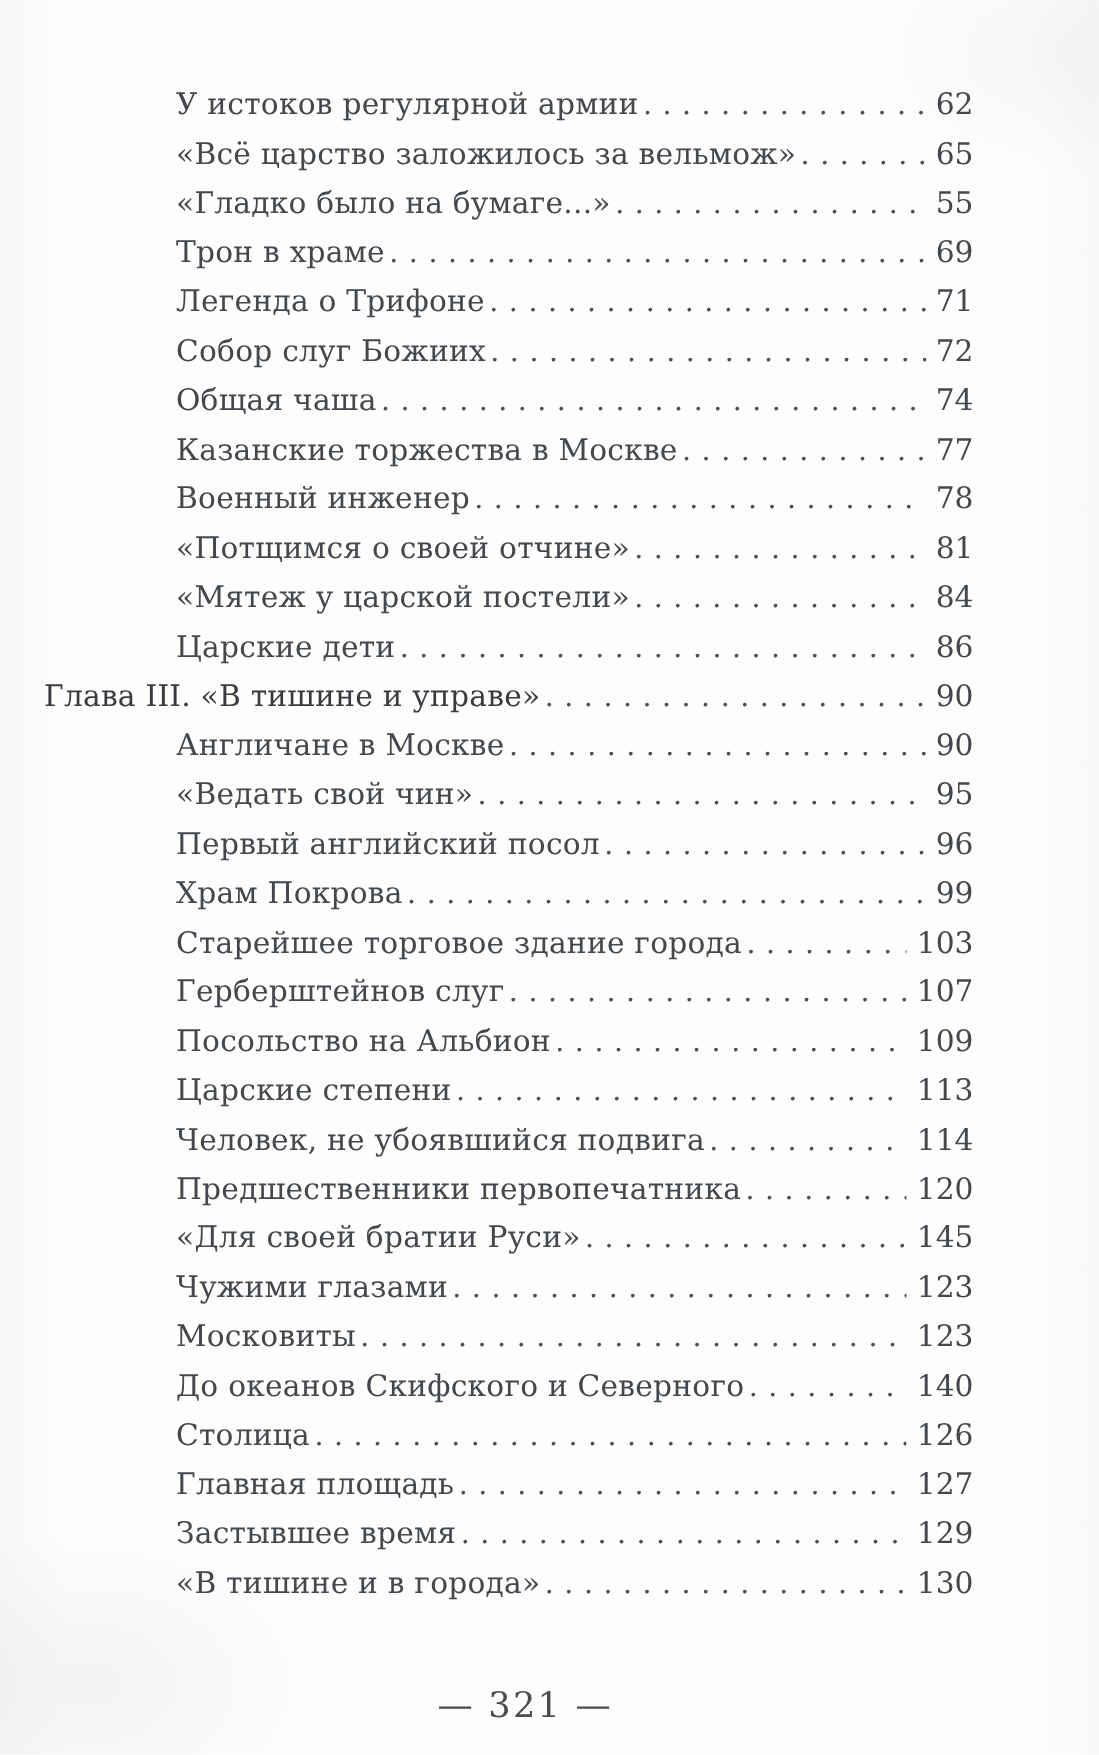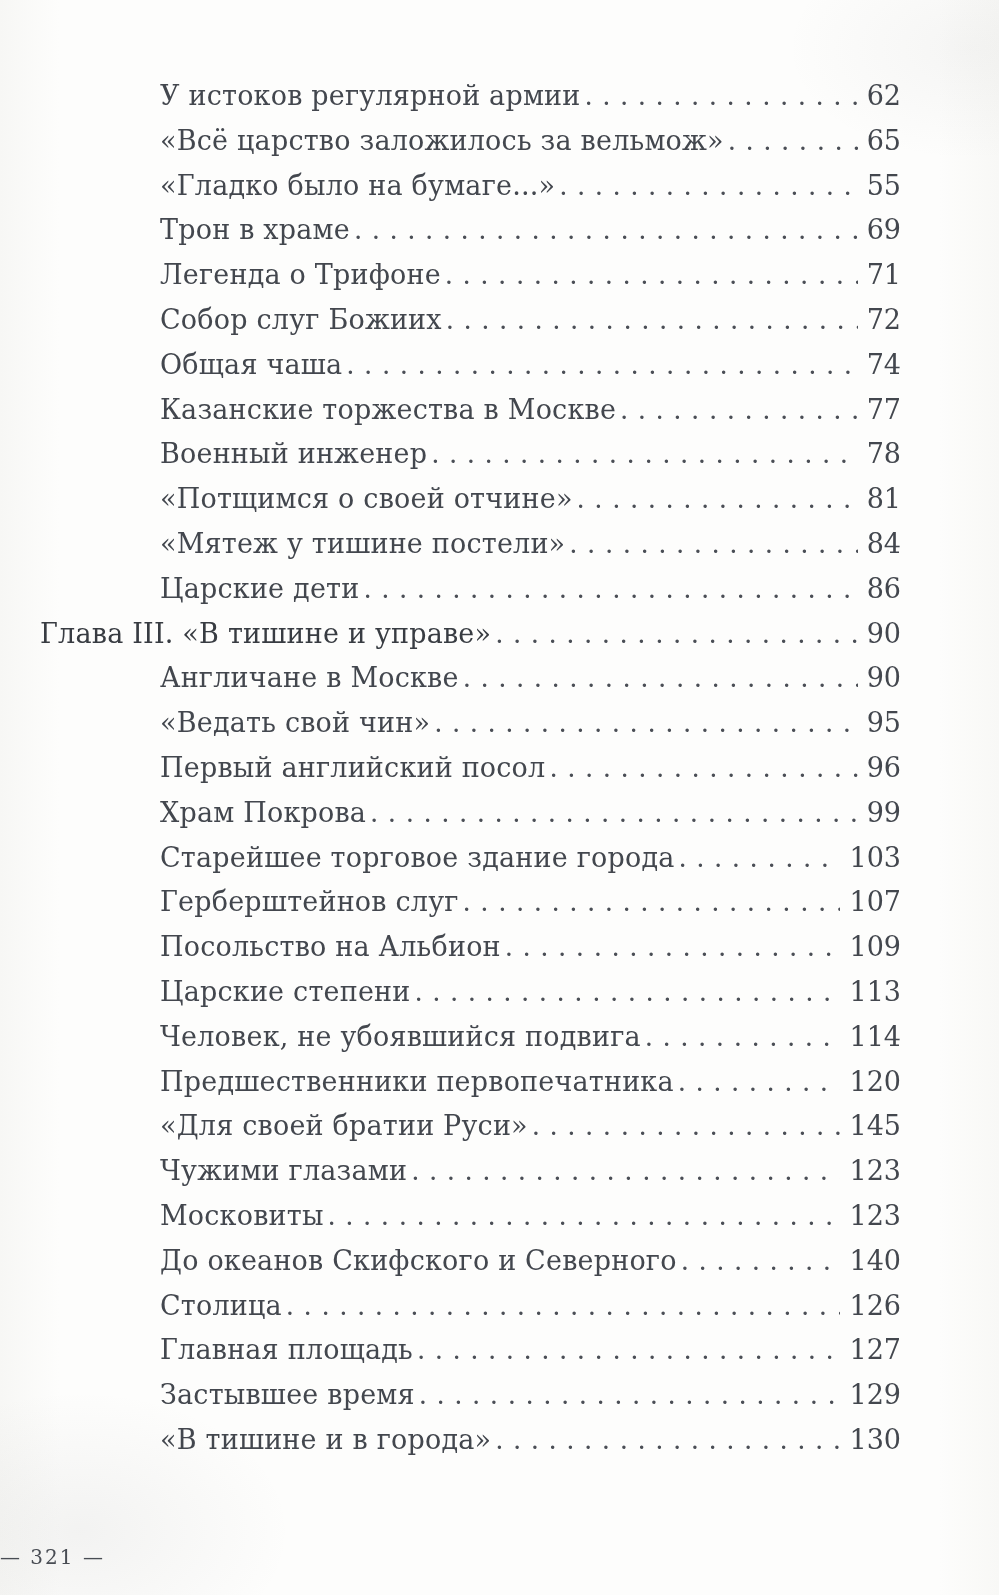--- a/index.html
+++ b/index.html
@@ -19,21 +19,21 @@
     overflow: hidden;
   }
   .page {
     position: absolute;
     inset: 0;
   }
   .toc {
     position: absolute;
     top: 74px;
     left: 40px;
-    right: 98px;
+    right: 114px;
   }
   .row {
     display: flex;
     align-items: baseline;
     line-height: 44.8px;
     font-size: 27px;
     white-space: nowrap;
   }
   .row .label {
     flex: 0 0 auto;
@@ -61,21 +61,22 @@
   }
   .page-num {
     flex: 0 0 auto;
     color: #43474e;
   }
   .footer {
     position: absolute;
     left: 0;
     right: 44px;
     bottom: 26px;
-    font-size: 20px;
+    text-align: center;
+    font-size: 32px;
     color: #484c53;
     letter-spacing: 2px;
     margin-top: 24px;
   }
 </style>
 </head>
 <body>
 
 <div class="page">
   <div class="toc">
@@ -123,21 +124,21 @@
     <span class="label">Военный инженер</span>
     <span class="leader"></span>
     <span class="page-num">78</span>
   </div>
       <div class="row sub">
     <span class="label">«Потщимся о своей отчине»</span>
     <span class="leader"></span>
     <span class="page-num">81</span>
   </div>
       <div class="row sub">
-    <span class="label">«Мятеж у тишине постели»</span>
+    <span class="label">«Мятеж у царской постели»</span>
     <span class="leader"></span>
     <span class="page-num">84</span>
   </div>
       <div class="row sub">
     <span class="label">Царские дети</span>
     <span class="leader"></span>
     <span class="page-num">86</span>
   </div>
       <div class="row chapter">
     <span class="label">Глава III. «В тишине и управе»</span>

